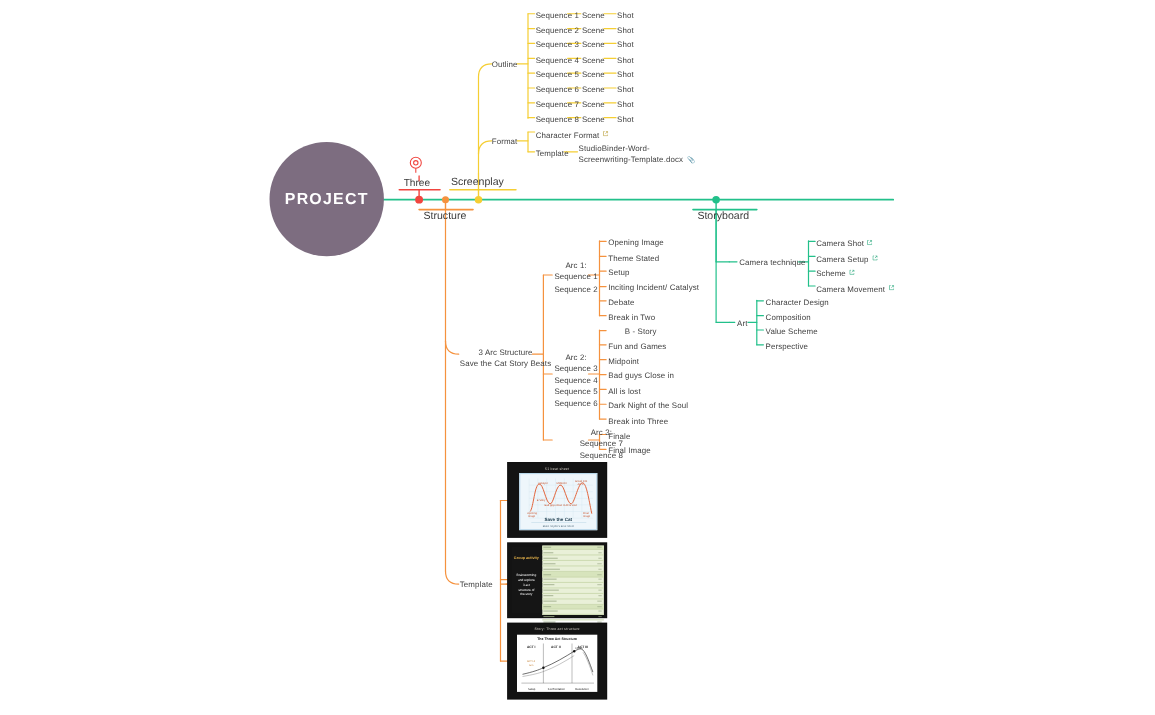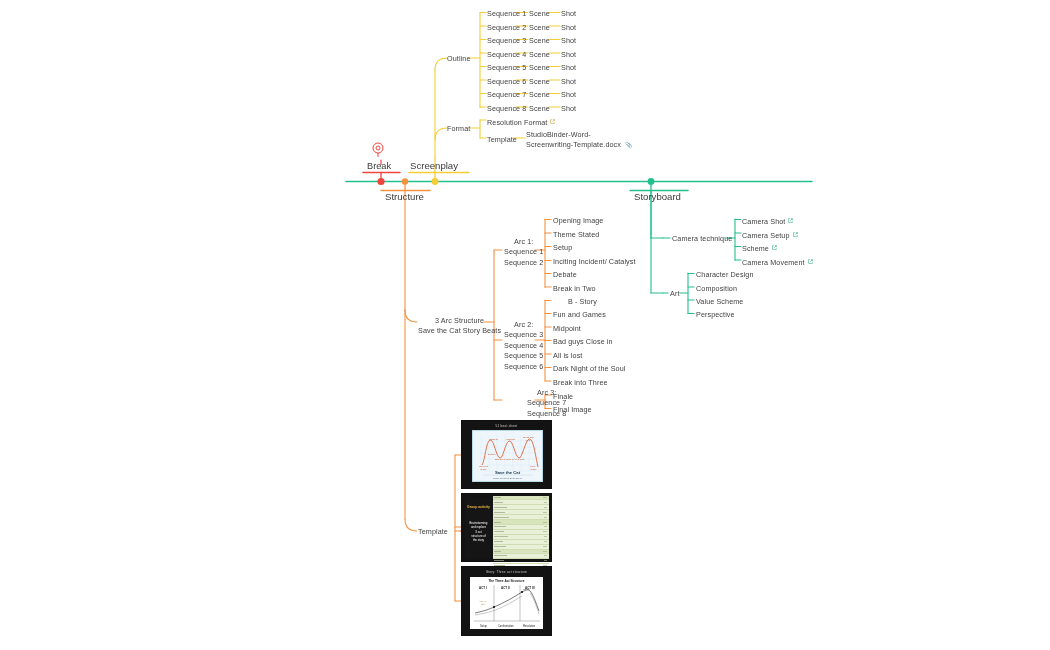--- a/index.html
+++ b/index.html
@@ -191,30 +191,33 @@
 
       <line x1="680" y1="293" x2="688" y2="293" stroke="#22c08a"></line>
       <path d="M688,273 L688,313.5" stroke="#22c08a"></path>
       <line x1="688" y1="273.5" x2="694" y2="273.5" stroke="#22c08a"></line>
       <line x1="688" y1="287" x2="694" y2="287" stroke="#22c08a"></line>
       <line x1="688" y1="300" x2="694" y2="300" stroke="#22c08a"></line>
       <line x1="688" y1="313.5" x2="694" y2="313.5" stroke="#22c08a"></line>
     </g>
   </svg>
 
+  <div id="root-circle">
+    <span>PROJECT</span>
+  </div>
 
   <div id="story-pin">
     <svg viewBox="0 0 14 18" width="14" height="18">
       <circle cx="7" cy="6" r="5" fill="none" stroke="#f0453f" stroke-width="1"></circle>
       <circle cx="7" cy="6" r="2" fill="none" stroke="#f0453f" stroke-width="1"></circle>
       <line x1="7" y1="11" x2="7" y2="15" stroke="#f0453f" stroke-width="1"></line>
     </svg>
   </div>
 
-  <div class="trunk-lbl" style="left:367px;top:161px;">Break</div>
+  <div class="trunk-lbl" style="left:367px;top:161px;">Three</div>
   <div class="trunk-lbl big" style="left:410px;top:160px;">Screenplay</div>
   <div class="trunk-lbl big" style="left:385px;top:191px;">Structure</div>
   <div class="trunk-lbl big" style="left:634px;top:191px;">Storyboard</div>
 
   <div class="node lbl" style="left:447px;top:54px;">Outline</div>
 
   <div class="node lbl" style="left:487px;top:9px;">Sequence 1</div>
   <div class="node lbl" style="left:529px;top:9px;">Scene</div>
   <div class="node lbl" style="left:561px;top:9px;">Shot</div>
 
@@ -242,21 +245,21 @@
   <div class="node lbl" style="left:529px;top:90px;">Scene</div>
   <div class="node lbl" style="left:561px;top:90px;">Shot</div>
 
   <div class="node lbl" style="left:487px;top:103.5px;">Sequence 8</div>
   <div class="node lbl" style="left:529px;top:103.5px;">Scene</div>
   <div class="node lbl" style="left:561px;top:103.5px;">Shot</div>
 
   <div class="node lbl" style="left:447px;top:124px;">Format</div>
 
   <div class="node lbl" style="left:487px;top:116.5px;">
-    <span>Resolution Format</span><span class="extlink"><svg viewBox="0 0 10 10" width="5" height="5">
+    <span>Character Format</span><span class="extlink"><svg viewBox="0 0 10 10" width="5" height="5">
           <path d="M3.4,1.2 H1.2 V8.8 H8.8 V6.6" fill="none" stroke="#b59a2e" stroke-width="1.1"></path>
           <path d="M5.6,1.2 H8.8 V4.4" fill="none" stroke="#b59a2e" stroke-width="1.1"></path>
           <line x1="8.6" y1="1.4" x2="4.8" y2="5.2" stroke="#b59a2e" stroke-width="1.1"></line>
         </svg></span>
   </div>
 
   <div class="node lbl" style="left:487px;top:134.5px;">Template</div>
   <div class="node lbl" style="left:526px;top:130px;width:112px;white-space:normal;line-height:1.4;">
     <span>StudioBinder-Word-Screenwriting-Template.docx</span><span class="clip">📎</span>
   </div>

